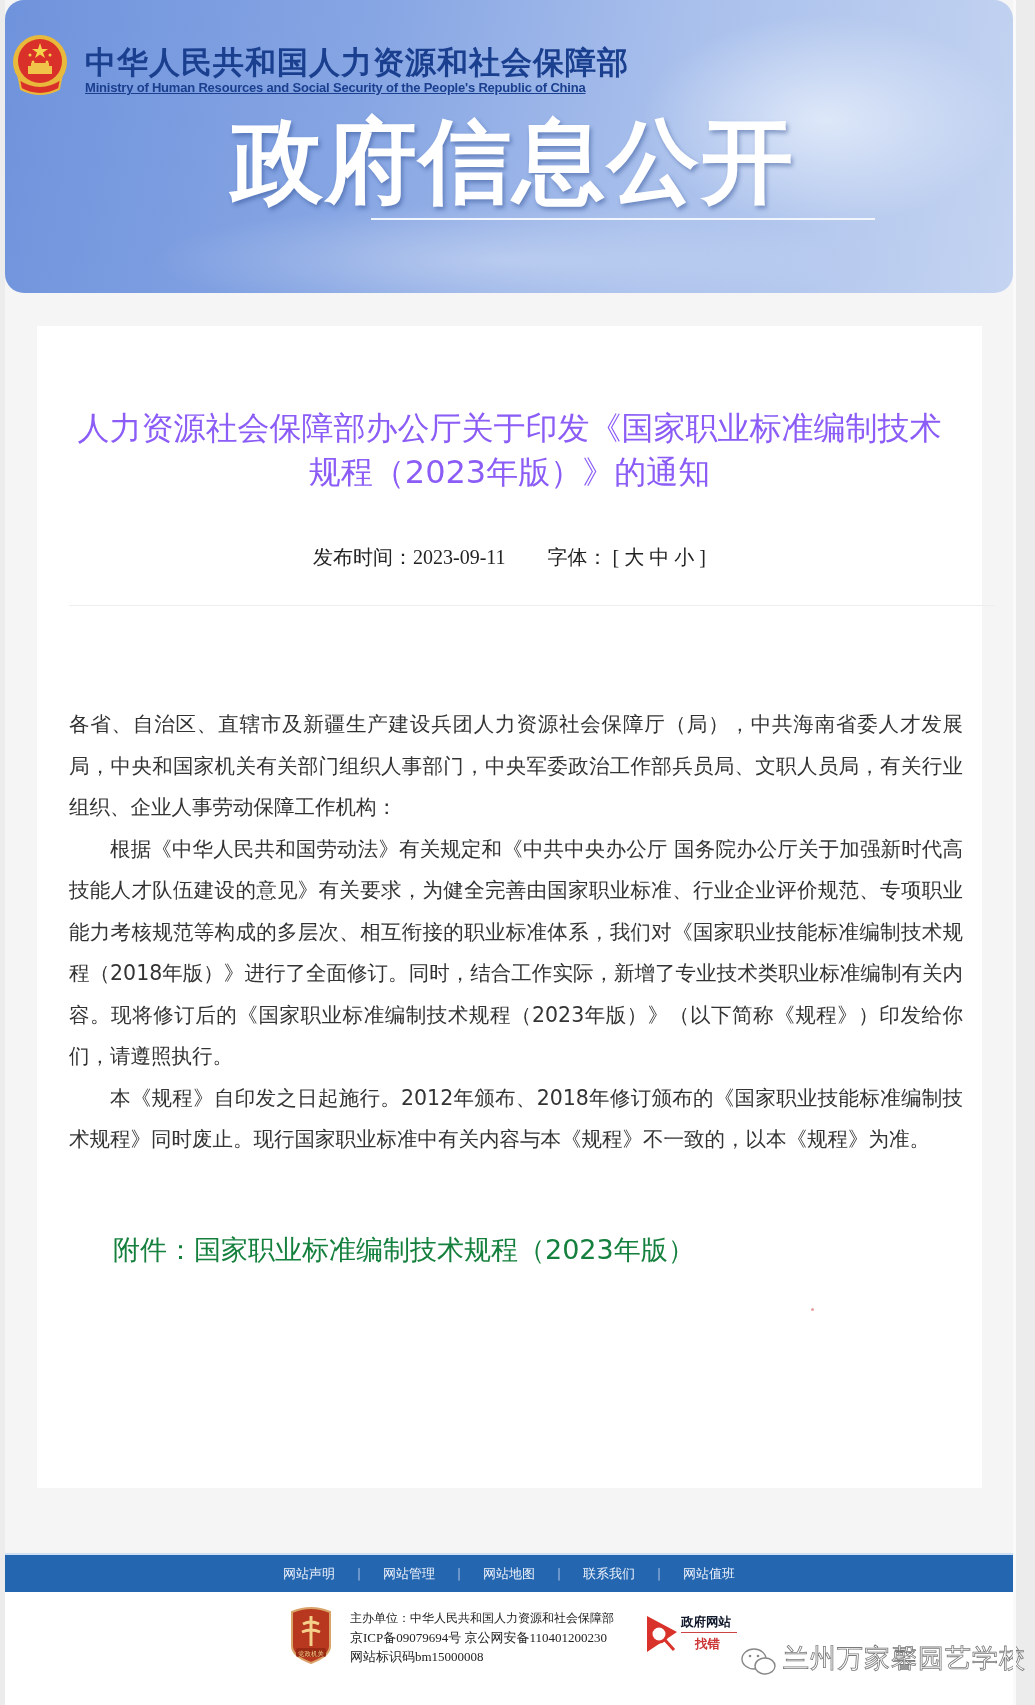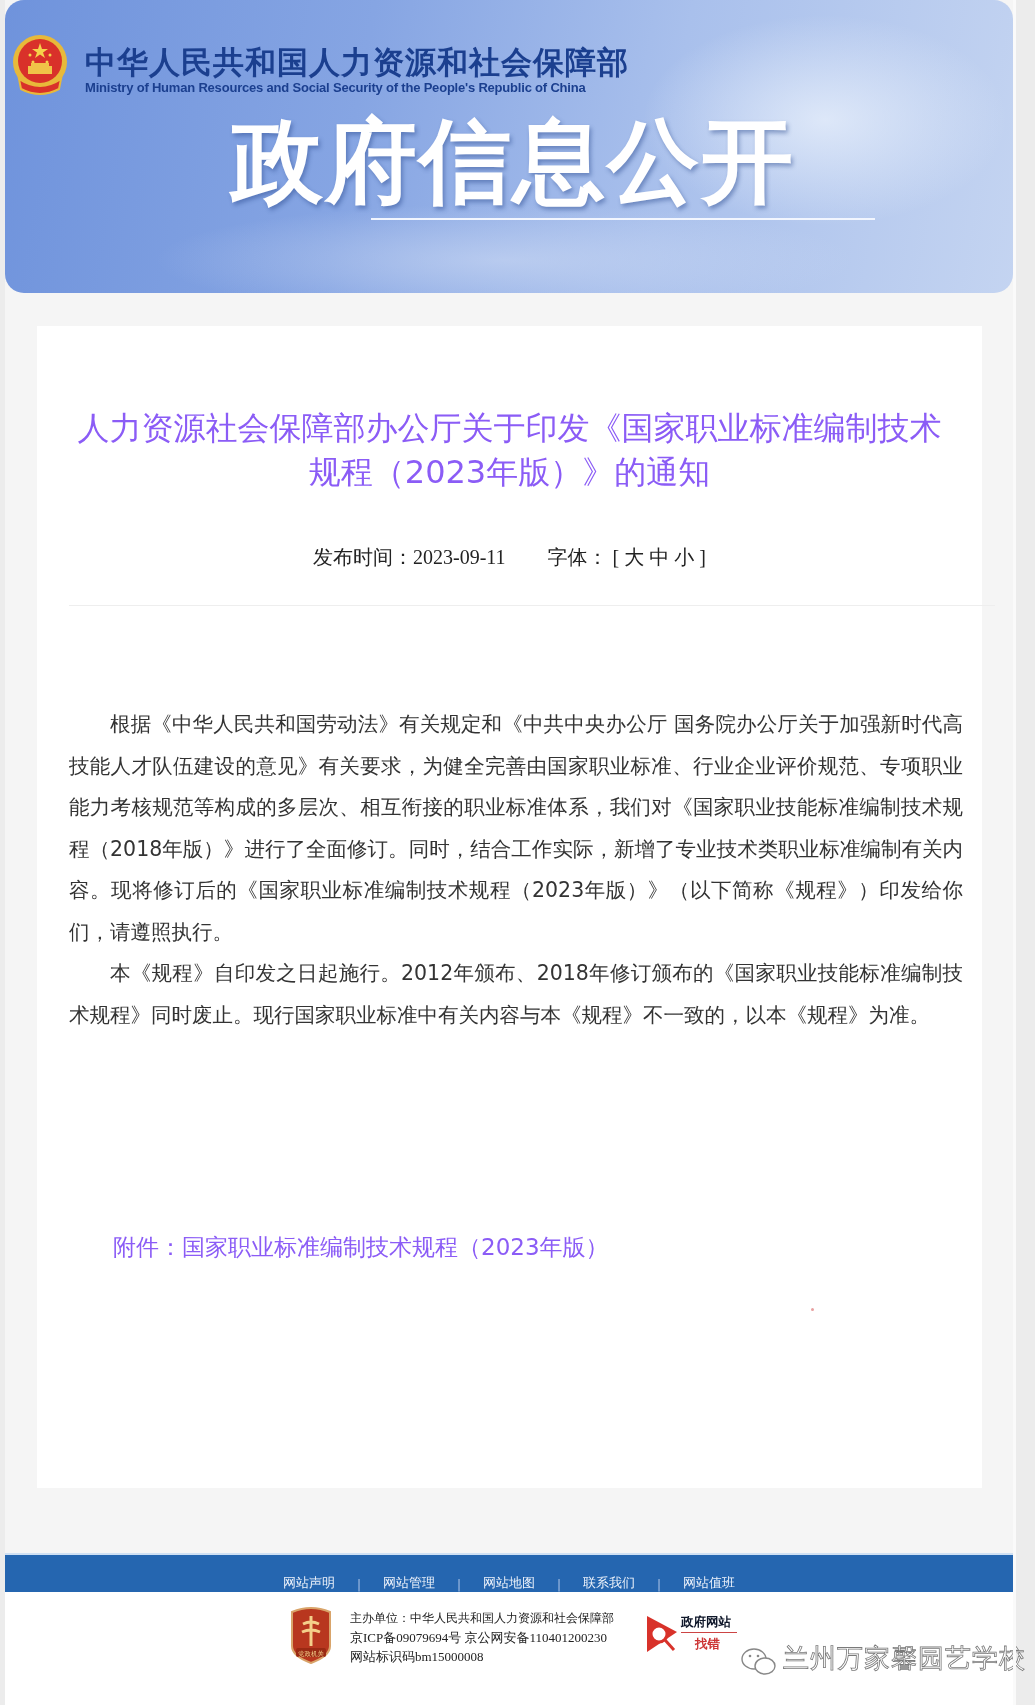--- a/index.html
+++ b/index.html
@@ -24,21 +24,21 @@
     overflow:hidden;
     border-radius:19px;
   }
   .emblem { position:absolute; left:6px; top:33px; width:58px; height:66px; }
   .ministry-cn {
     position:absolute; left:80px; top:42px; font-size:31px; font-weight:bold;
     color:#1b3f8f; letter-spacing:1px; white-space:nowrap;
   }
   .ministry-en {
     position:absolute; left:80px; top:80px; font-size:13px; color:#1b3f8f;
-    font-family:"Liberation Sans", sans-serif; font-weight:bold; letter-spacing:-0.2px; white-space:nowrap;
+    font-family:"Liberation Sans", sans-serif; font-weight:bold; letter-spacing:-0.2px; white-space:nowrap;text-decoration:underline;
   }
   .big-title {
     position:absolute; left:226px; top:100px; font-size:92px; font-weight:bold;
     color:#ffffff; letter-spacing:2px; white-space:nowrap;
     text-shadow:2px 3px 4px rgba(40,70,140,0.45);
   }
   .big-underline { position:absolute; left:366px; top:218px; width:504px; height:2px; background:#f2f6ff; }
 
   
   .card {
@@ -59,36 +59,36 @@
     position:absolute; left:0; top:316px; width:945px; text-align:center;
     font-family:"Liberation Serif", "DejaVu Serif", serif; font-size:20px; color:#222;
   }
   .body-text {
     position:absolute; left:32px; top:378px; width:894px;
     font-size:20.5px; line-height:41.5px; color:#333; text-align:justify;
   }
   .body-text p { margin:0; }
   .body-text p.indent { text-indent:2em; }
   .attachment {
-    position:absolute; left:76px; top:906px; font-size:23px; color:#8b5cf6;text-align:center;
+    position:absolute; left:76px; top:906px; font-size:27px; color:#15803d;text-align:center;
   }
   .red-dot { position:absolute; left:774px; top:982px; width:3px; height:3px; background:#e8a0a0; border-radius:50%; }
   .signature {
     position:absolute; right:20px; top:996px; text-align:right;
     font-size:20.5px; line-height:41px; color:#333;
   }
 
   
   .footer-bar {
     position:absolute; left:0; top:1553px; width:1008px; height:37px; background:#2566b0;
     border-top:2px solid #cfe0f3;
   }
   .footer-nav {
     position:absolute; left:0; top:0; width:1008px; height:37px;
-    display:flex; justify-content:center; align-items:flex-end;
+    display:flex; justify-content:center; align-items:center;
   }
   .footer-nav a {
     color:#eef3fb; font-size:13px; text-decoration:none; cursor:pointer;
     padding:0 22px; white-space:nowrap;
   }
   .footer-nav .sep { color:#a9c2e5; font-size:12px; }
   .footer-white { position:absolute; left:0; top:1592px; width:1008px; height:113px; background:#ffffff; }
   .gov-badge { position:absolute; left:283px; top:1606px; width:46px; height:58px; }
   .footer-info {
     position:absolute; left:345px; top:1609px; font-size:12px; line-height:19px; color:#222;
@@ -140,20 +140,21 @@
       <span class="font-size-link">大</span>
       <span class="font-size-link">中</span>
       <span class="font-size-link">小</span>
       <span>]</span>
     </div>
 
     <div class="separator"></div>
 
 
     <div class="body-text">
+      <p>各省、自治区、直辖市及新疆生产建设兵团人力资源社会保障厅（局），中共海南省委人才发展局，中央和国家机关有关部门组织人事部门，中央军委政治工作部兵员局、文职人员局，有关行业组织、企业人事劳动保障工作机构：</p>
       <p class="indent">根据《中华人民共和国劳动法》有关规定和《中共中央办公厅 国务院办公厅关于加强新时代高技能人才队伍建设的意见》有关要求，为健全完善由国家职业标准、行业企业评价规范、专项职业能力考核规范等构成的多层次、相互衔接的职业标准体系，我们对《国家职业技能标准编制技术规程（2018年版）》进行了全面修订。同时，结合工作实际，新增了专业技术类职业标准编制有关内容。现将修订后的《国家职业标准编制技术规程（2023年版）》（以下简称《规程》）印发给你们，请遵照执行。</p>
       <p class="indent">本《规程》自印发之日起施行。2012年颁布、2018年修订颁布的《国家职业技能标准编制技术规程》同时废止。现行国家职业标准中有关内容与本《规程》不一致的，以本《规程》为准。</p>
     </div>
 
     <div class="attachment">
       <span>附件：</span><span>国家职业标准编制技术规程（2023年版）</span>
     </div>
 
     <div class="red-dot"></div>
 

